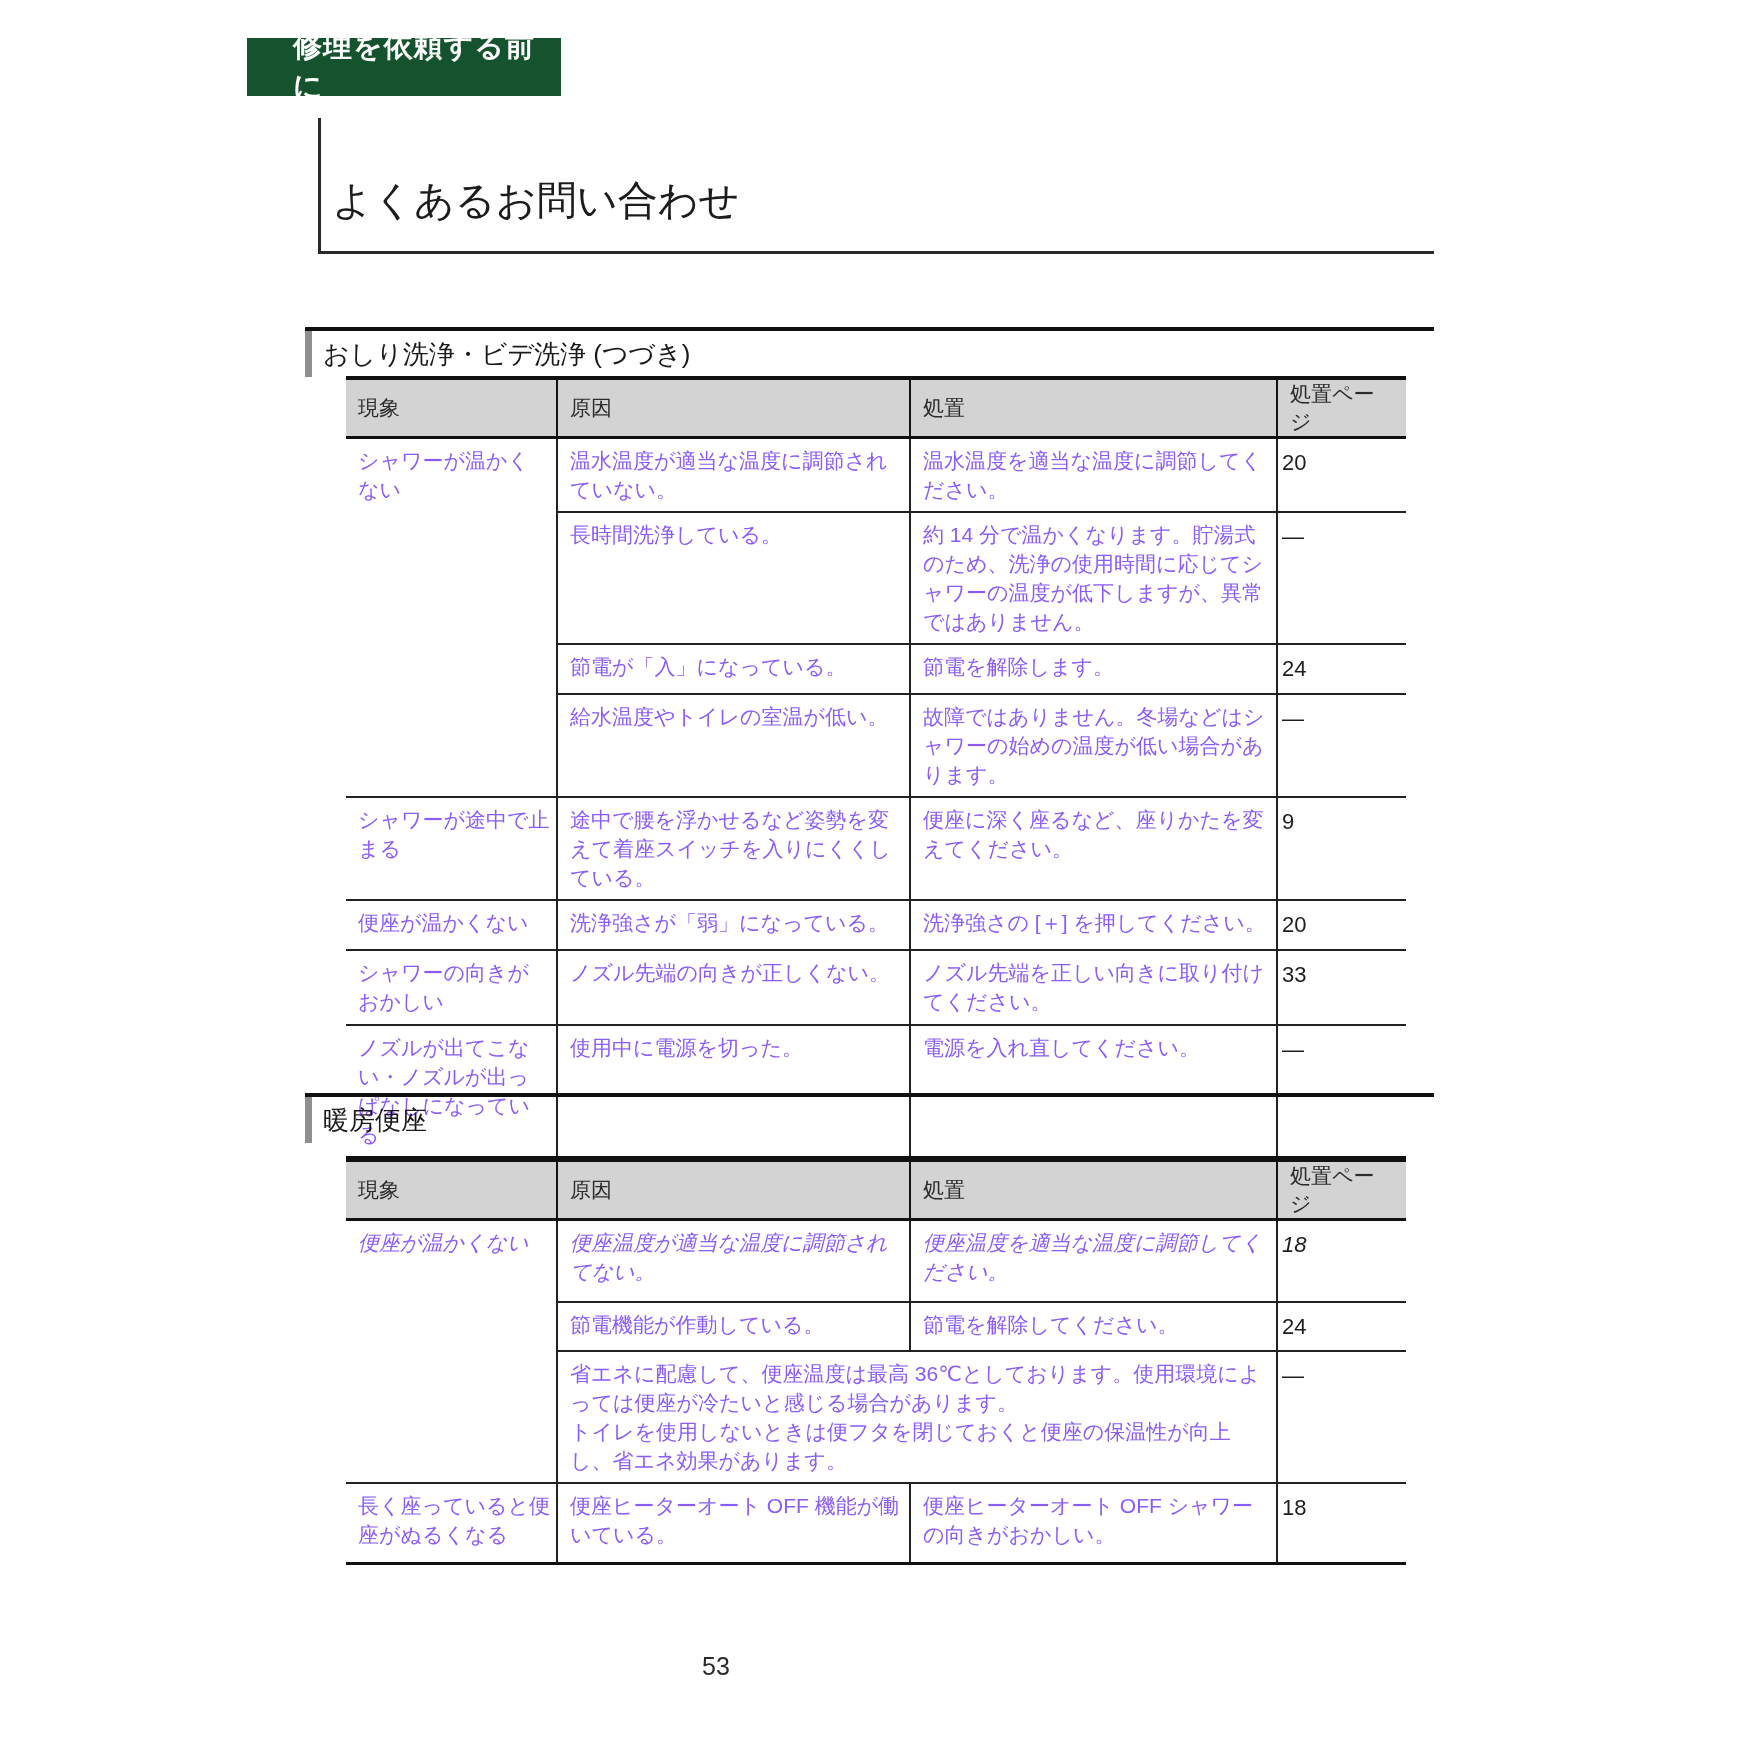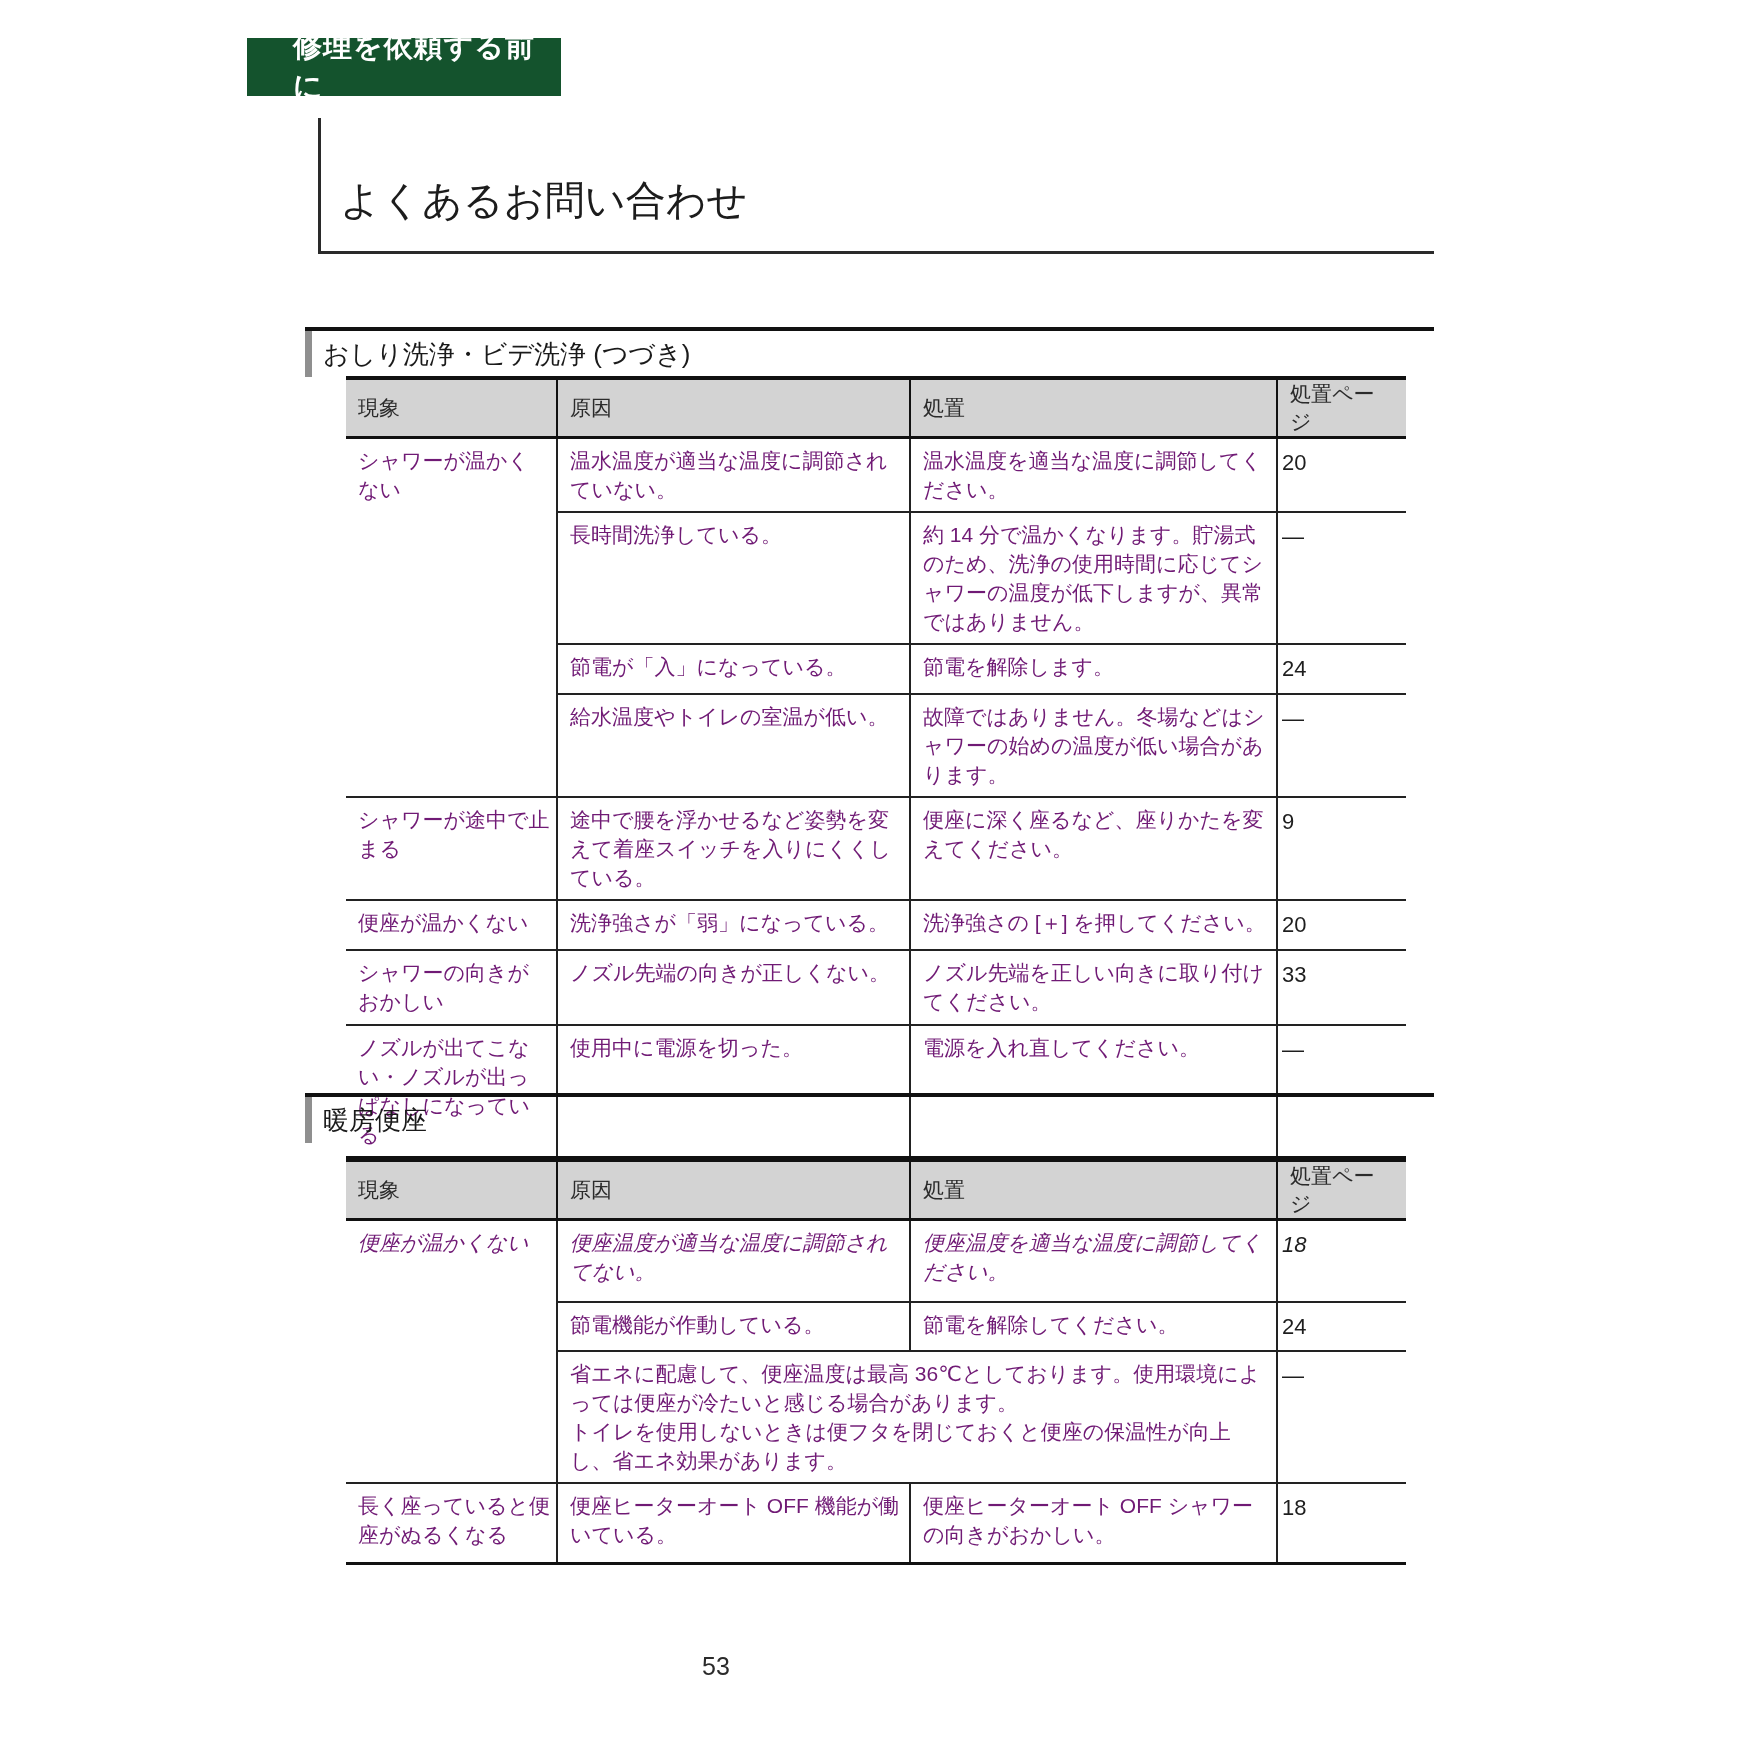--- a/index.html
+++ b/index.html
@@ -16,21 +16,21 @@
     display:flex; align-items:center; justify-content:center;
     font-size:29px; font-weight:bold; letter-spacing:1px;
     padding-left:46px; box-sizing:border-box;
   }
   
   .title-vline {
     position:absolute; left:318px; top:118px; height:134px; width:0;
     border-left:3px solid #2a2a2a;
   }
   .page-title {
-    position:absolute; left:340px; top:172px;
+    position:absolute; left:332px; top:172px;
     font-size:40px; line-height:56px; color:#1c1c1c;
   }
   .title-rule {
     position:absolute; left:318px; top:251px; width:1116px; height:3px;
     background:#2a2a2a;
   }
   
   .section-header {
     position:absolute; left:305px; width:1129px;
     border-top:4px solid #111111;
@@ -61,21 +61,21 @@
     font-size:21px; color:#2b2b2b;
     padding:0 12px; height:45px;
     box-sizing:border-box;
   }
   table.trouble thead th:first-child { border-left:none; }
   table.trouble thead th:last-child  { border-right:none; }
   table.trouble thead th.page-col { text-align:left; }
   table.trouble td {
     border:2px solid #222222;
     vertical-align:top;
-    font-size:21px; line-height:29px; color:#701a75;
+    font-size:21px; line-height:29px; color:#8b5cf6;
     padding:7px 6px 7px 12px;
     box-sizing:border-box;
     white-space:pre-line;
     overflow-wrap:break-word;
   }
   table.trouble td.c0    { border-left:none; }
   table.trouble td.clast { border-right:none; }
   table.trouble td.page-col {
     padding:9px 4px; font-size:22px; color:#1e1e1e;
     white-space:normal;

